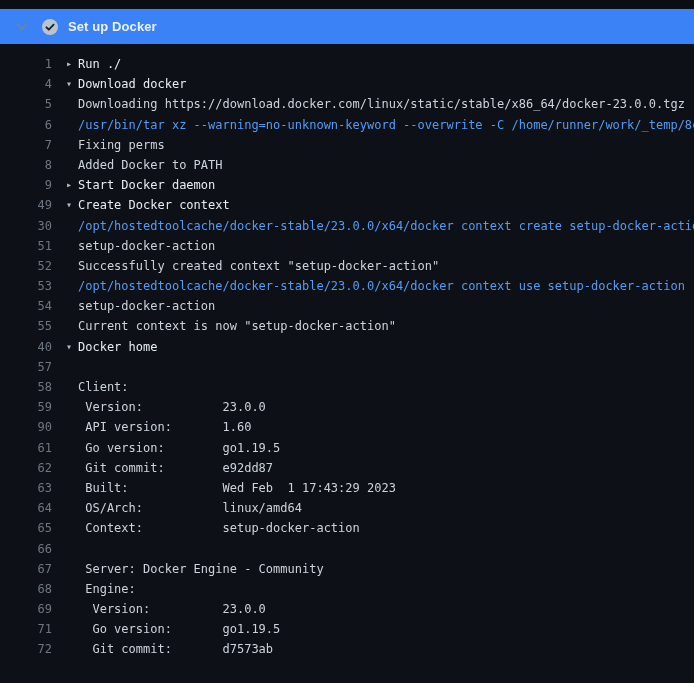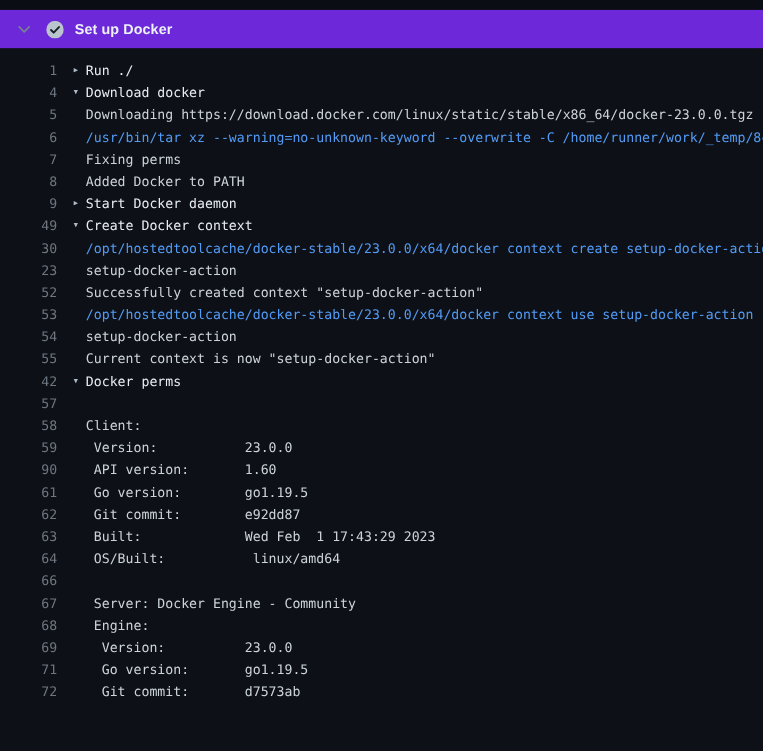--- a/index.html
+++ b/index.html
@@ -11,21 +11,21 @@
     overflow: hidden;
     font-family: "Liberation Sans", sans-serif;
     position: relative;
   }
   .step-header {
     position: absolute;
     top: 9px;
     left: 0;
     right: 0;
     height: 35px;
-    background: #6d28d9;
+    background: #3b82f6;
     display: flex;
     align-items: center;
     padding: 0 16px;
     cursor: pointer;
   }
   .chev {
     width: 12px;
     height: 12px;
     display: inline-flex;
     align-items: center;
@@ -115,34 +115,35 @@
     <div>
         <div class="log-line group"><span class="gutter">1</span><span class="arrow">▸</span><span class="text"><span class="seg-plain">Run ./</span></span></div>
         <div class="log-line group"><span class="gutter">4</span><span class="arrow">▾</span><span class="text"><span class="seg-plain">Download docker</span></span></div>
         <div class="log-line"><span class="gutter">5</span><span class="arrow"></span><span class="text"><span class="seg-plain">Downloading </span><span class="seg-link">https://download.docker.com/linux/static/stable/x86_64/docker-23.0.0.tgz</span></span></div>
         <div class="log-line"><span class="gutter">6</span><span class="arrow"></span><span class="text"><span class="seg-command">/usr/bin/tar xz --warning=no-unknown-keyword --overwrite -C /home/runner/work/_temp/8c9</span></span></div>
         <div class="log-line"><span class="gutter">7</span><span class="arrow"></span><span class="text"><span class="seg-plain">Fixing perms</span></span></div>
         <div class="log-line"><span class="gutter">8</span><span class="arrow"></span><span class="text"><span class="seg-plain">Added Docker to PATH</span></span></div>
         <div class="log-line group"><span class="gutter">9</span><span class="arrow">▸</span><span class="text"><span class="seg-plain">Start Docker daemon</span></span></div>
         <div class="log-line group"><span class="gutter">49</span><span class="arrow">▾</span><span class="text"><span class="seg-plain">Create Docker context</span></span></div>
         <div class="log-line"><span class="gutter">30</span><span class="arrow"></span><span class="text"><span class="seg-command">/opt/hostedtoolcache/docker-stable/23.0.0/x64/docker context create setup-docker-action</span></span></div>
-        <div class="log-line"><span class="gutter">23</span><span class="arrow"></span><span class="text"><span class="seg-plain">setup-docker-action</span></span></div>
+        <div class="log-line"><span class="gutter">51</span><span class="arrow"></span><span class="text"><span class="seg-plain">setup-docker-action</span></span></div>
         <div class="log-line"><span class="gutter">52</span><span class="arrow"></span><span class="text"><span class="seg-plain">Successfully created context "setup-docker-action"</span></span></div>
         <div class="log-line"><span class="gutter">53</span><span class="arrow"></span><span class="text"><span class="seg-command">/opt/hostedtoolcache/docker-stable/23.0.0/x64/docker context use setup-docker-action</span></span></div>
         <div class="log-line"><span class="gutter">54</span><span class="arrow"></span><span class="text"><span class="seg-plain">setup-docker-action</span></span></div>
         <div class="log-line"><span class="gutter">55</span><span class="arrow"></span><span class="text"><span class="seg-plain">Current context is now "setup-docker-action"</span></span></div>
-        <div class="log-line group"><span class="gutter">42</span><span class="arrow">▾</span><span class="text"><span class="seg-plain">Docker perms</span></span></div>
+        <div class="log-line group"><span class="gutter">40</span><span class="arrow">▾</span><span class="text"><span class="seg-plain">Docker home</span></span></div>
         <div class="log-line"><span class="gutter">57</span><span class="arrow"></span></div>
         <div class="log-line"><span class="gutter">58</span><span class="arrow"></span><span class="text"><span class="seg-plain">Client:</span></span></div>
         <div class="log-line"><span class="gutter">59</span><span class="arrow"></span><span class="text"><span class="seg-plain"> Version:           23.0.0</span></span></div>
         <div class="log-line"><span class="gutter">90</span><span class="arrow"></span><span class="text"><span class="seg-plain"> API version:       1.60</span></span></div>
         <div class="log-line"><span class="gutter">61</span><span class="arrow"></span><span class="text"><span class="seg-plain"> Go version:        go1.19.5</span></span></div>
         <div class="log-line"><span class="gutter">62</span><span class="arrow"></span><span class="text"><span class="seg-plain"> Git commit:        e92dd87</span></span></div>
         <div class="log-line"><span class="gutter">63</span><span class="arrow"></span><span class="text"><span class="seg-plain"> Built:             Wed Feb  1 17:43:29 2023</span></span></div>
-        <div class="log-line"><span class="gutter">64</span><span class="arrow"></span><span class="text"><span class="seg-plain"> OS/Built:           linux/amd64</span></span></div>
+        <div class="log-line"><span class="gutter">64</span><span class="arrow"></span><span class="text"><span class="seg-plain"> OS/Arch:           linux/amd64</span></span></div>
+        <div class="log-line"><span class="gutter">65</span><span class="arrow"></span><span class="text"><span class="seg-plain"> Context:           setup-docker-action</span></span></div>
         <div class="log-line"><span class="gutter">66</span><span class="arrow"></span><span class="text"></span></div>
         <div class="log-line"><span class="gutter">67</span><span class="arrow"></span><span class="text"><span class="seg-plain"> Server: Docker Engine - Community</span></span></div>
         <div class="log-line"><span class="gutter">68</span><span class="arrow"></span><span class="text"><span class="seg-plain"> Engine:</span></span></div>
         <div class="log-line"><span class="gutter">69</span><span class="arrow"></span><span class="text"><span class="seg-plain">  Version:          23.0.0</span></span></div>
         <div class="log-line"><span class="gutter">71</span><span class="arrow"></span><span class="text"><span class="seg-plain">  Go version:       go1.19.5</span></span></div>
         <div class="log-line"><span class="gutter">72</span><span class="arrow"></span><span class="text"><span class="seg-plain">  Git commit:       d7573ab</span></span></div>
       </div>
   </div>
 
 </div>

